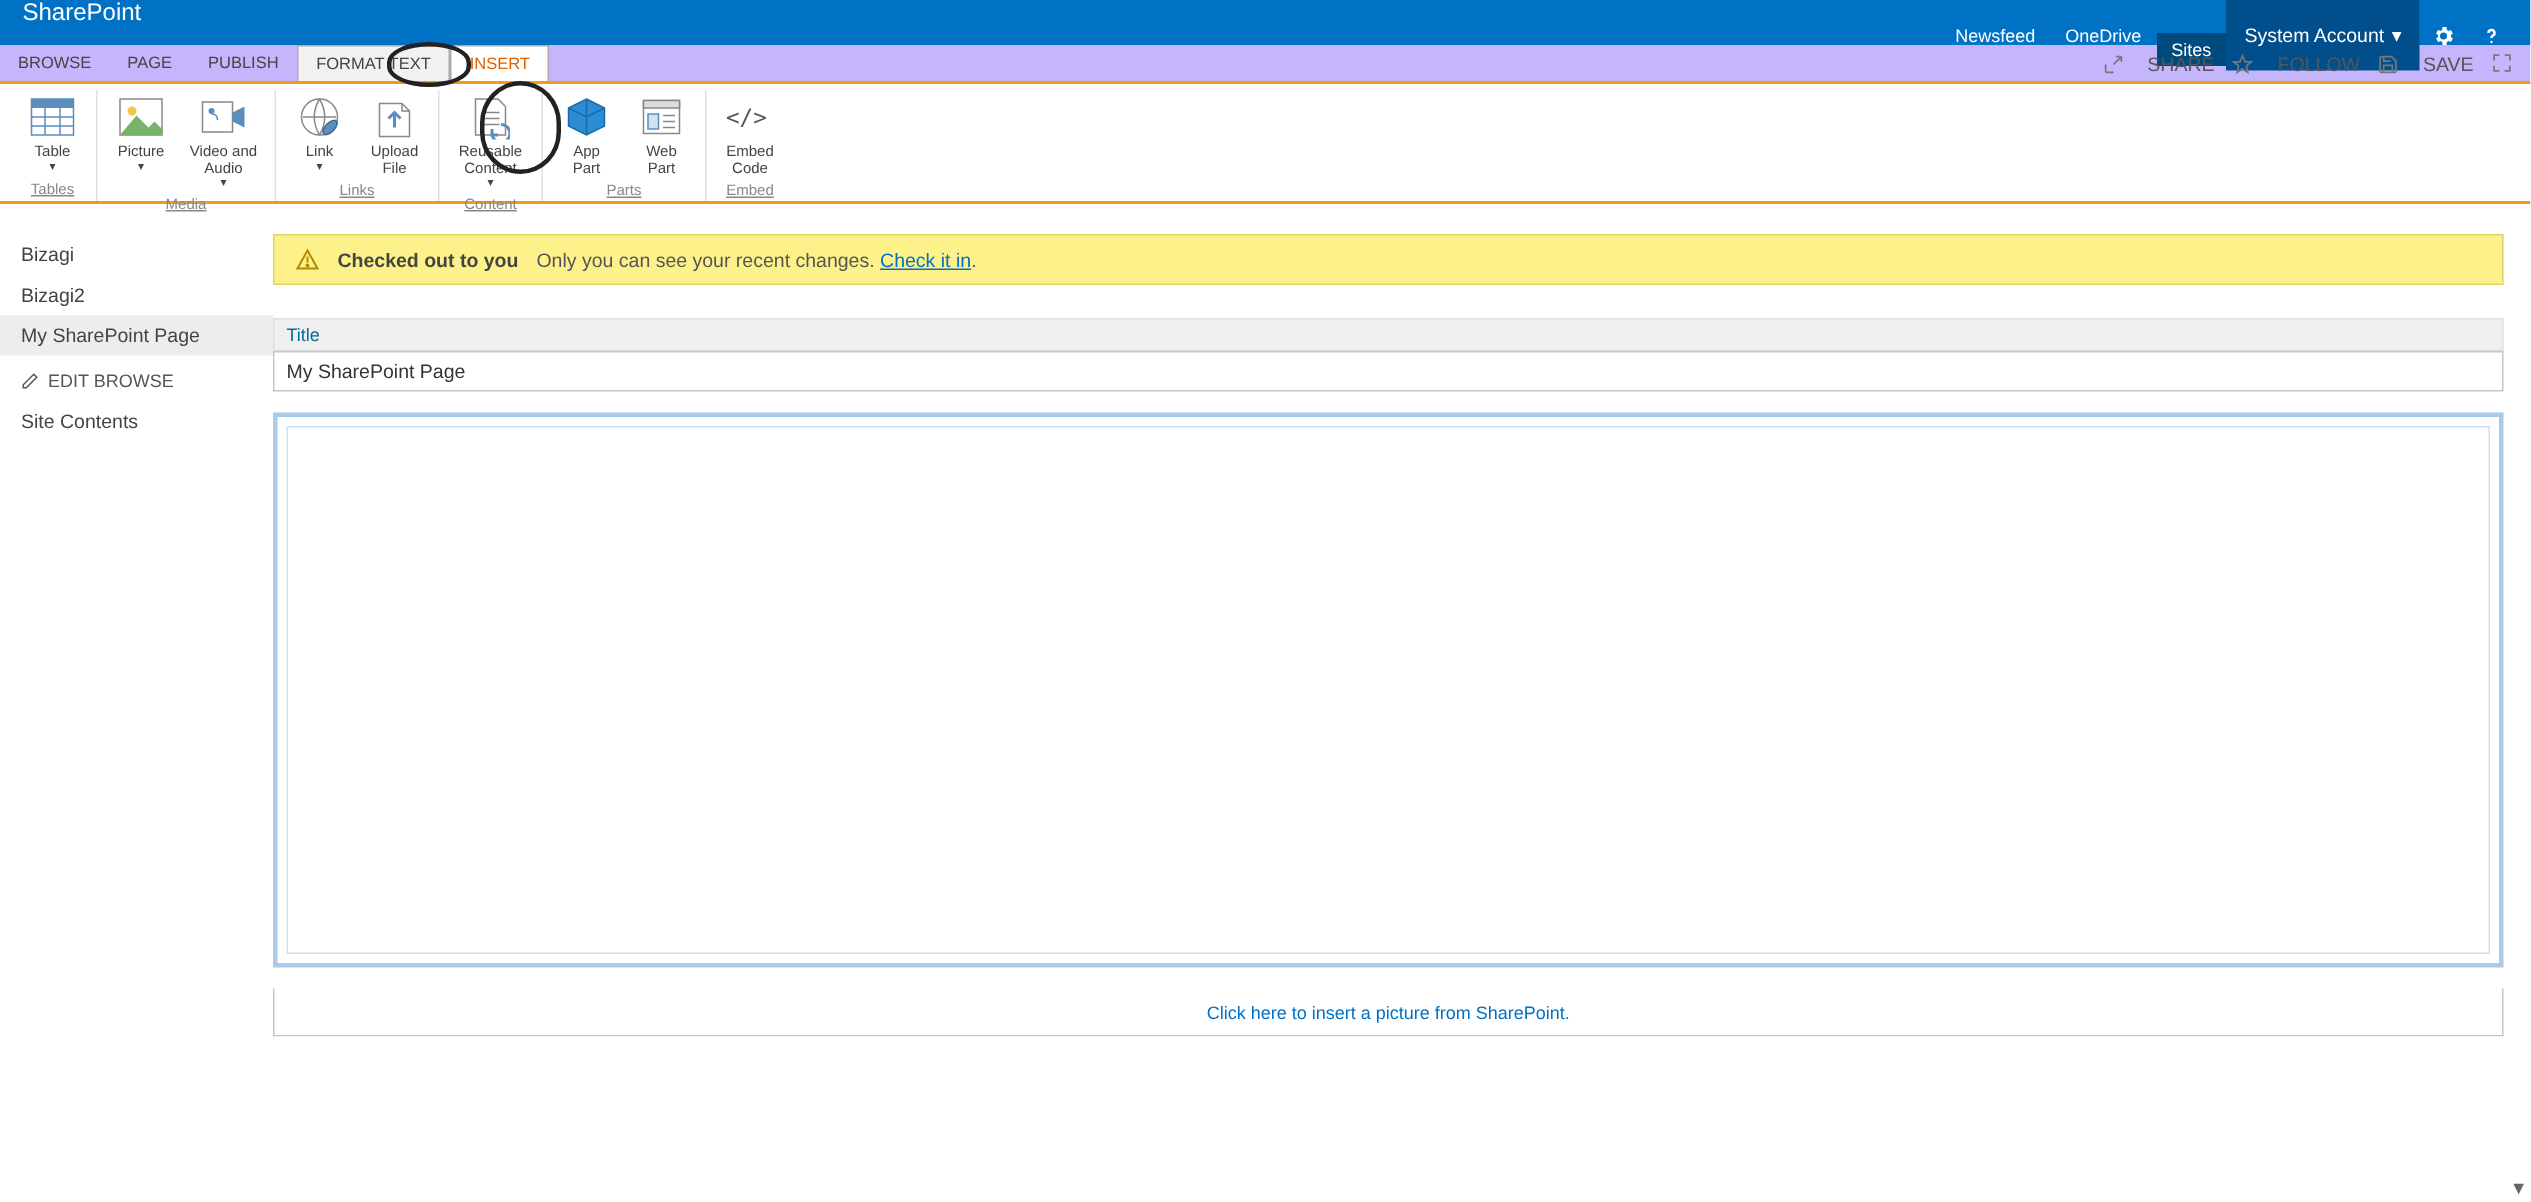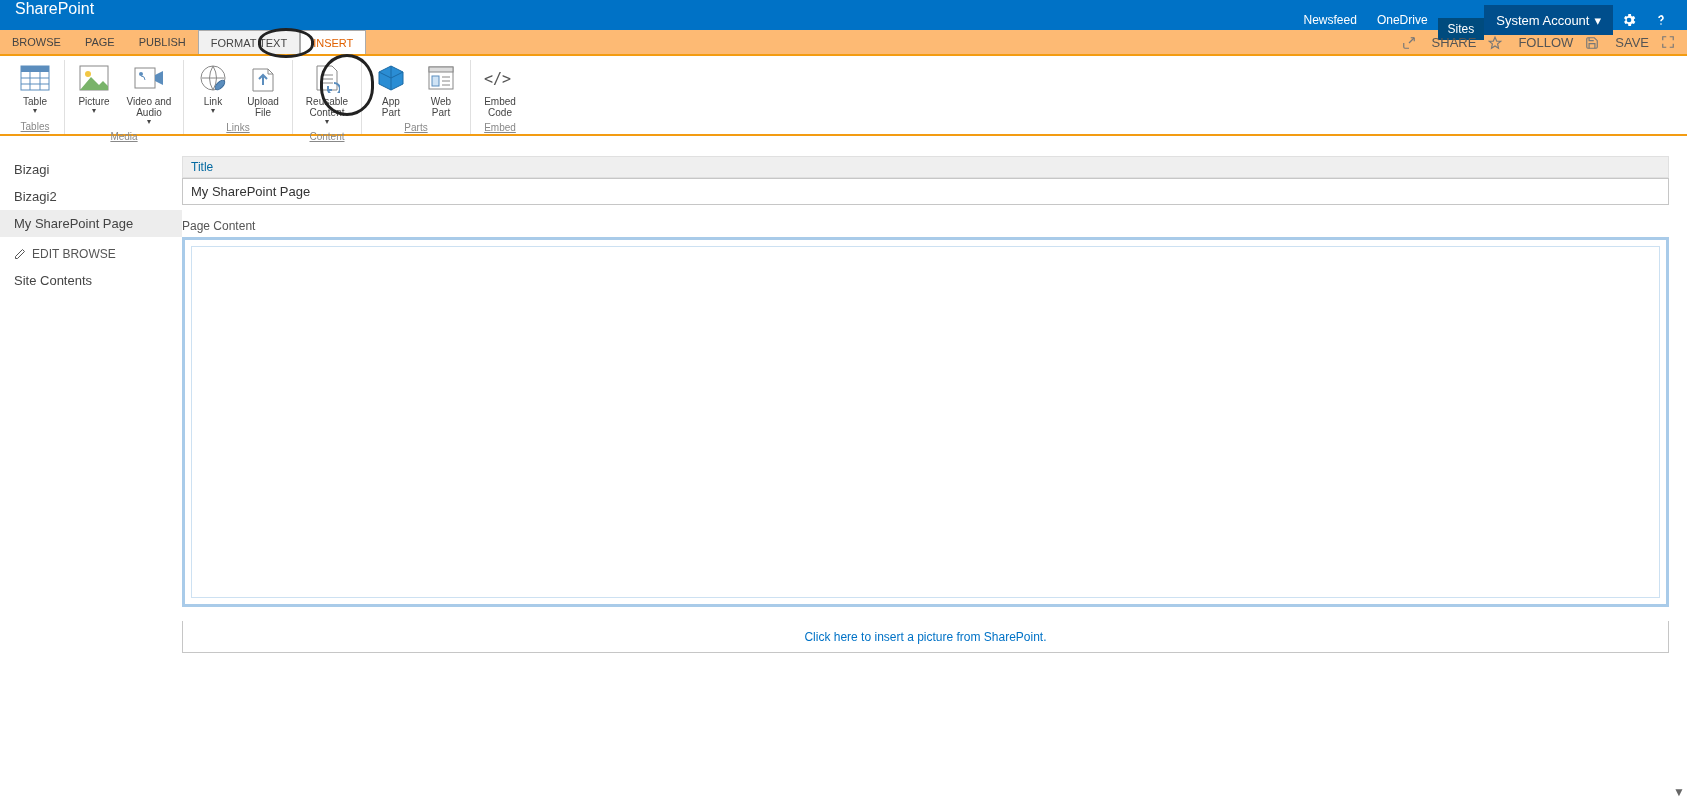--- a/index.html
+++ b/index.html
@@ -4,25 +4,25 @@
 <style>
 * { box-sizing: border-box; margin: 0; padding: 0; }
 body { font-family: "Segoe UI", Tahoma, sans-serif; font-size: 13px; color: #444; background: #fff; overflow-x: hidden; }
 
 
 .topbar { background: #0072c6; color: #fff; height: 30px; display: flex; align-items: flex-start; padding: 0 10px; justify-content: space-between; }
 .topbar-left { font-size: 16px; font-weight: 400; padding-left: 5px; }
 .topbar-right { display: flex; align-items: center; gap: 0; }
 .topbar-link { padding: 0 10px; font-size: 12px; cursor: pointer; height: 22px; display: flex; align-items: center; }
 .topbar-link.active { background: #004b7e; margin-top: 18px; }
-.user-area { background: #004e8c; padding: 0 12px; height: 30px; display: flex; align-items: center; gap: 5px; font-size: 13px; }
+.user-area { background: #004e8c; padding: 0 12px; height: 47px; display: flex; align-items: center; gap: 5px; font-size: 13px; }
 .topbar-icon { padding: 0 8px; cursor: pointer; font-size: 15px; color: #fff; }
 
 
-.tabrow { background: #fdba74; border-bottom: 2px solid #f39c12; height: 26px; display: flex; align-items: stretch; }
+.tabrow { background: #c4b5fd; border-bottom: 2px solid #f39c12; height: 26px; display: flex; align-items: stretch; }
 .tab { padding: 0 12px; font-size: 11px; color: #444; display: flex; align-items: center; cursor: pointer; }
 .tab.active { background: #fff; color: #e06000; border: 1px solid #ababab; border-bottom: none; }
 .tab.ft { border: 1px solid #ababab; border-bottom: none; background: #f1f1f1; }
 .tabrow-spacer { flex: 1; }
 .tabrow-actions { display: flex; align-items: center; gap: 0; padding-right: 6px; }
 .tabrow-action { display: flex; align-items: flex-end; gap: 16px; padding: 0 6px; font-size: 13px; color: #555; cursor: pointer; }
 
 
 .ribbon { background: #fff; border-bottom: 2px solid #f39c12; padding: 4px 6px 0; display: flex; align-items: flex-start; gap: 0; height: 80px; }
 .ribbon-group { display: flex; flex-direction: column; align-items: center; padding: 0 6px; height: 100%; border-right: 1px solid #e0e0e0; }
@@ -290,28 +290,41 @@
         <svg width="12" height="12" viewBox="0 0 24 24" fill="none" stroke="#555" stroke-width="2">
             <path d="M17 3l4 4L7 21H3v-4z"></path>
           </svg>
       </span>
       <span>EDIT BROWSE</span>
     </div>
     <div class="side-item">Site Contents</div>
   </div>
 
   <div class="content">
+    <div class="notif">
+      <span class="notif-icon">
+        <svg width="16" height="16" viewBox="0 0 24 24" fill="none" stroke="#b58900" stroke-width="2">
+            <path d="M12 3 2 21h20z"></path>
+            <line x1="12" y1="9" x2="12" y2="15"></line>
+            <circle cx="12" cy="18" r="1" fill="#b58900"></circle>
+          </svg>
+      </span>
+      <span class="notif-bold">Checked out to you</span>
+      <span class="notif-text">
+        <span>Only you can see your recent changes.</span>
+        <span class="notif-link">Check it in</span>.
+      </span>
+    </div>
 
     <div class="fieldblock">
       <div class="fieldheader">Title</div>
       <input class="fieldinput" type="text" value="My SharePoint Page" style="">
     </div>
 
     <div class="fieldblock">
-      <div class="label-row">Page Content</div>
       <div class="content-editor">
         <div class="content-editor-inner"></div>
       </div>
     </div>
 
     <div class="rollup-body">
       <span class="rollup-link">Click here to insert a picture from SharePoint.</span>
     </div>
   </div>
 </div>

